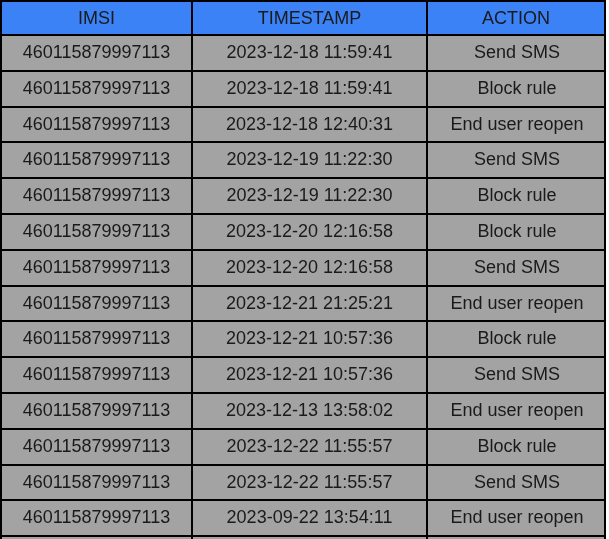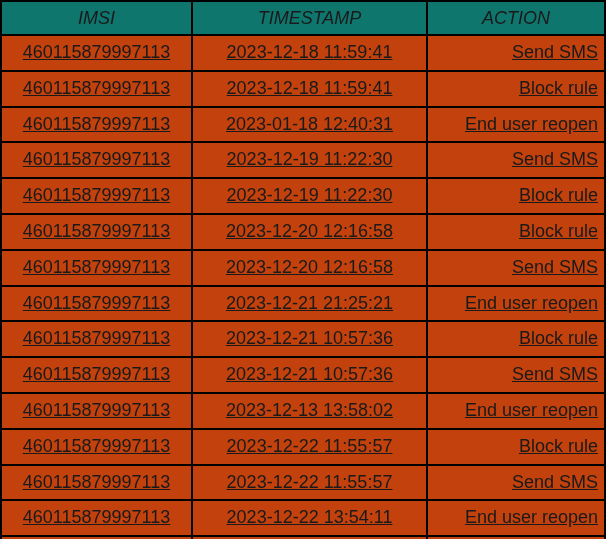--- a/index.html
+++ b/index.html
@@ -30,40 +30,38 @@
     padding: 0 6px;
     height: 31px;
     line-height: 31px;
     font-size: 18px;
     color: #1a1a1a;
     white-space: nowrap;
     overflow: hidden;
     box-sizing: border-box;
   }
   #log-table thead th {
-    background: #0f766e;
+    background: #3b82f6;
     text-align: center;
     font-weight: normal;
     height: 32px;
     line-height: 32px;
     border-top-width: 2px;
-    font-style: italic;
   }
   #log-table tbody td {
     height: 33.8px;
     line-height: 33.8px;
-    background: #c2410c;
-    text-decoration: underline;
+    background: #a3a3a3;
   }
   #log-table td.cell-imsi,
   #log-table td.cell-timestamp {
     text-align: center;
   }
   #log-table td.cell-action {
-    text-align: right;
+    text-align: center;
     padding-left: 8px;
     margin-left: 16px;
   }
   tr.row-highlight td {
     color: #ee1c25;
   }
 </style>
 </head>
 <body>
 
@@ -86,21 +84,21 @@
         <td class="cell-timestamp">2023-12-18 11:59:41</td>
         <td class="cell-action">Send SMS</td>
       </tr>
       <tr>
         <td class="cell-imsi">460115879997113</td>
         <td class="cell-timestamp">2023-12-18 11:59:41</td>
         <td class="cell-action">Block rule</td>
       </tr>
       <tr class="row-highlight">
         <td class="cell-imsi">460115879997113</td>
-        <td class="cell-timestamp">2023-01-18 12:40:31</td>
+        <td class="cell-timestamp">2023-12-18 12:40:31</td>
         <td class="cell-action">End user reopen</td>
       </tr>
       <tr>
         <td class="cell-imsi">460115879997113</td>
         <td class="cell-timestamp">2023-12-19 11:22:30</td>
         <td class="cell-action">Send SMS</td>
       </tr>
       <tr>
         <td class="cell-imsi">460115879997113</td>
         <td class="cell-timestamp">2023-12-19 11:22:30</td>
@@ -141,21 +139,21 @@
         <td class="cell-timestamp">2023-12-22 11:55:57</td>
         <td class="cell-action">Block rule</td>
       </tr>
       <tr>
         <td class="cell-imsi">460115879997113</td>
         <td class="cell-timestamp">2023-12-22 11:55:57</td>
         <td class="cell-action">Send SMS</td>
       </tr>
       <tr class="row-highlight">
         <td class="cell-imsi">460115879997113</td>
-        <td class="cell-timestamp">2023-12-22 13:54:11</td>
+        <td class="cell-timestamp">2023-09-22 13:54:11</td>
         <td class="cell-action">End user reopen</td>
       </tr>
       <tr>
         <td class="cell-imsi">460115879997113</td>
         <td class="cell-timestamp">2023-12-23 10:49:53</td>
         <td class="cell-action">Block rule</td>
       </tr>
     </tbody>
 </table>
 

